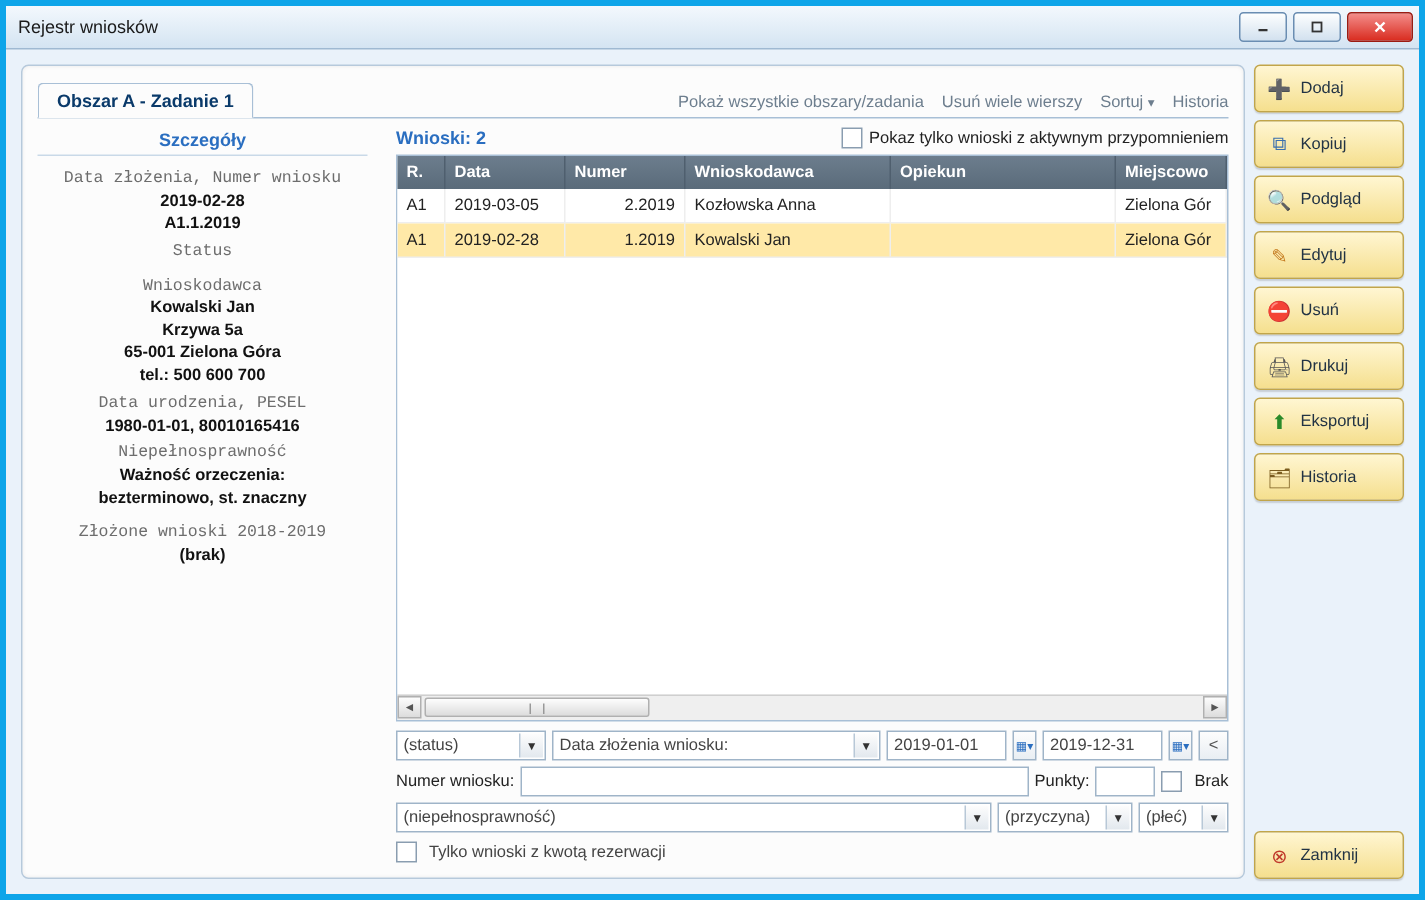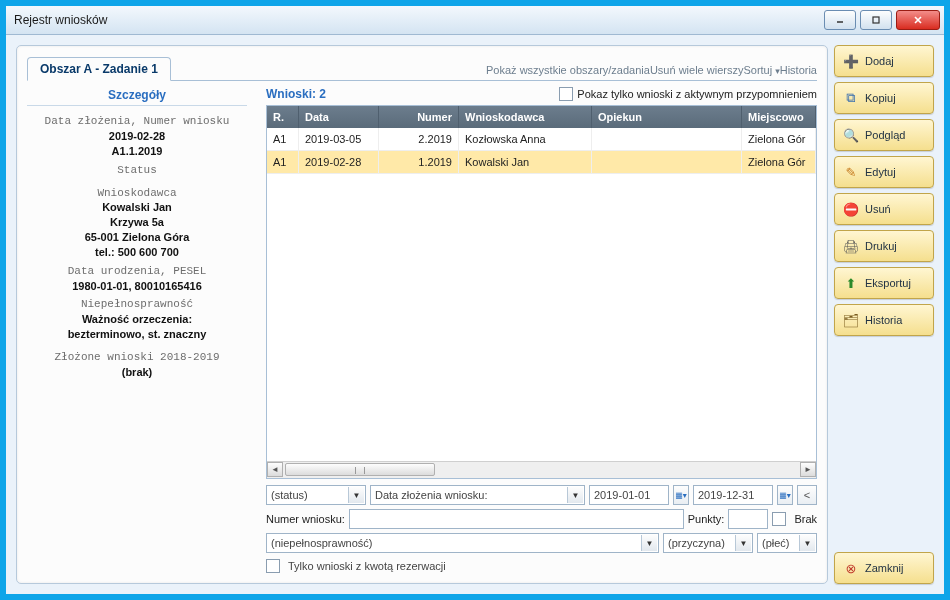--- a/index.html
+++ b/index.html
@@ -7,21 +7,21 @@
     font-family: Tahoma, Verdana, sans-serif;
     font-size: 11px;
     background: #d8e6f2;
     color: #222;
     user-select: none;
   }
   .window {
     width: 950px;
     height: 600px;
     box-sizing: border-box;
-    border: 6px solid #0ea5e9;
+    border: 4px solid #0ea5e9;
     background: #eaf2fa;
     display: flex;
     flex-direction: column;
   }
   .titlebar {
     height: 28px;
     background: linear-gradient(#f3f8fd,#d4e4f2);
     display: flex;
     align-items: center;
     padding: 0 4px 0 8px;
@@ -69,21 +69,21 @@
     padding:4px 12px;
     font-weight:bold;
     color:#0a3a6a;
     font-size:12px;
     background:#fcfcfc;
     position:relative;
     top:1px;
   }
   .top-links{
     position:absolute; right:0; bottom:4px;
-    display:flex; gap:0; align-items:center;
+    display:flex; gap:12px; align-items:center;
     color:#6d7e8e;
     padding-left:30px;
   }
   .top-links span{cursor:pointer;}
   .top-links .arrow-down::after{content:"▾"; margin-left:3px; font-size:9px;}
   .body-row{
     flex:1;
     display:flex;
     border-top:1px solid #a8bfd6;
     padding-top:6px;
@@ -293,21 +293,21 @@
             <span class="wnioski-count">Wnioski: 2</span>
             <span class="spacer"></span>
             <span class="chk"></span>
             <span>Pokaz tylko wnioski z aktywnym przypomnieniem</span>
           </div>
 
           <div class="table-wrap">
             <div class="thead">
               <div class="th col-r">R.</div>
               <div class="th col-data">Data</div>
-              <div class="th col-numer" style="text-align:right">Numer</div>
+              <div class="th col-numer" style="text-align:left">Numer</div>
               <div class="th col-wniosk">Wnioskodawca</div>
               <div class="th col-opiekun">Opiekun</div>
               <div class="th col-miejsc">Miejscowo</div>
             </div>
             <div class="tbody">
               <div class="tr">
                 <div class="td col-r">A1</div>
                 <div class="td col-data">2019-03-05</div>
                 <div class="td col-numer">2.2019</div>
                 <div class="td col-wniosk">Kozłowska Anna</div>

